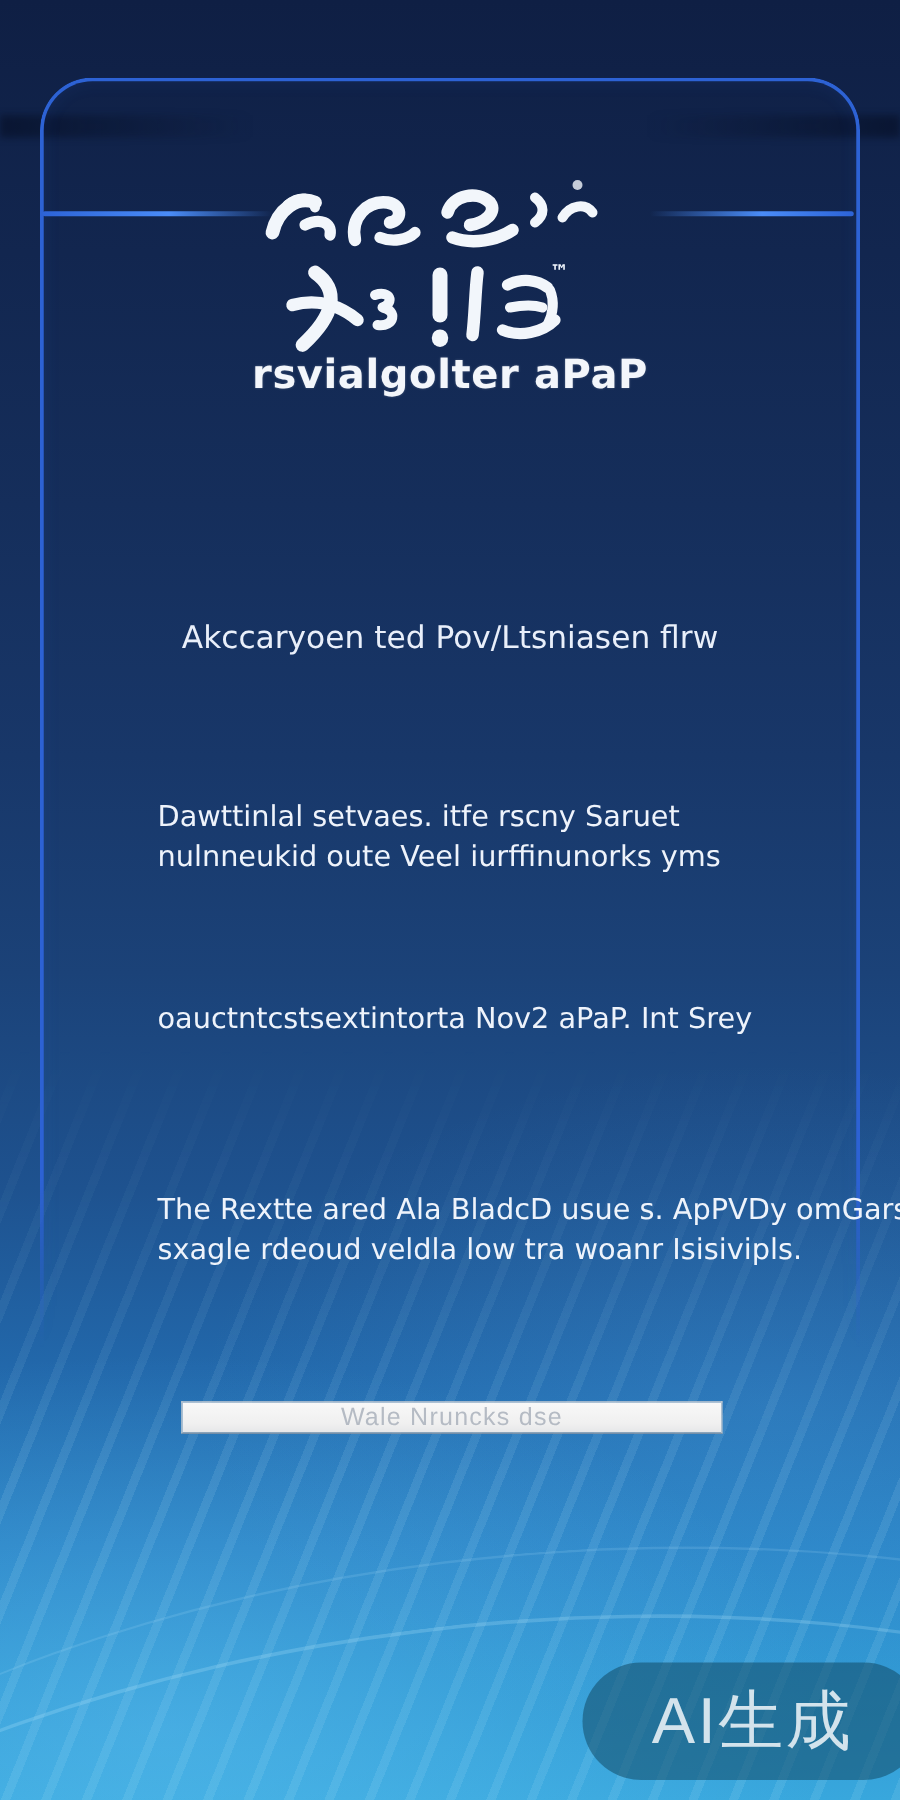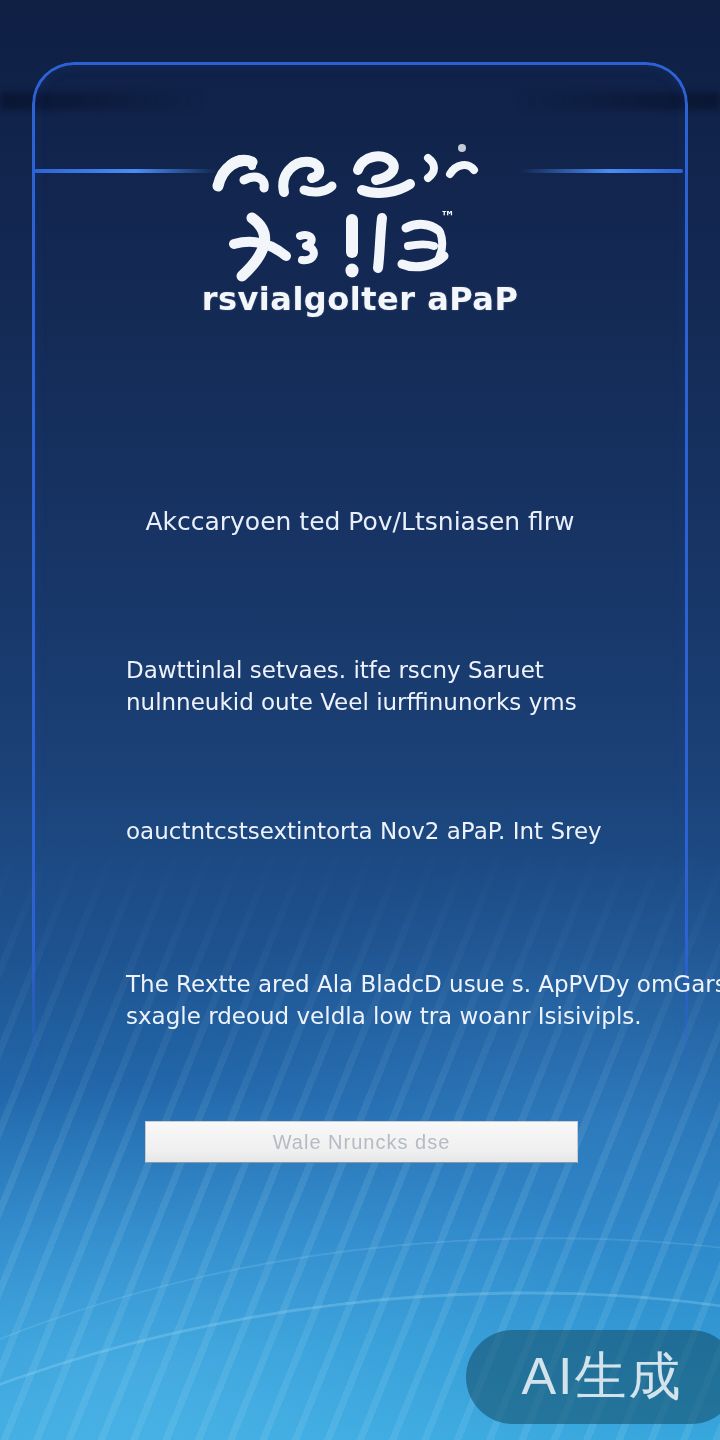--- a/index.html
+++ b/index.html
@@ -43,32 +43,32 @@
 
   
   .logo { position:absolute; top:140px; left:200px; width:300px; height:150px; }
   .logo svg { width:100%; height:100%; }
   .logo .tm { position:absolute; left:240px; top:68px; font-size:15px; color:#eef3fb; font-weight:bold; }
 
   .title { position:absolute; top:282px; left:0; width:720px; text-align:center;
     color:#f3f6fb; font-weight:bold; font-size:32px; line-height:35px; letter-spacing:0.5px;
     text-shadow:0 0 2px rgba(255,255,255,0.25); }
   .subtitle { position:absolute; top:494px; left:0; width:720px; text-align:center;
-    color:#e9effa; font-size:25px; line-height:31px; font-weight:normal;margin-top:12px; }
+    color:#e9effa; font-size:25px; line-height:31px; font-weight:normal; }
 
   .feature { position:absolute; left:0; width:720px; color:#eef3fb; font-size:23px; line-height:32px; }
-  .feature .txt { position:absolute; left:126px; top:16px; white-space:nowrap; }
+  .feature .txt { position:absolute; left:126px; top:0; white-space:nowrap; }
   .feature.f1 { top:638px; } .feature.f2 { top:799px; } .feature.f3 { top:952px; }
   .ficon { position:absolute; left:86px; top:5px; display:inline-block; }
   .crescent { width:20px; height:20px; border-radius:50%;
     box-shadow:-5px 5px 0 0 #eef3fb; transform:translate(3px,-2px); }
   .target { width:25px; height:25px; border-radius:50%;
     background:radial-gradient(circle at 42% 42%, #112548 0 5px, #eef3fb 6px); }
 
-  .cta { position:absolute; top:1121px; left:145px; width:433px; height:42px;
+  .cta { position:absolute; top:1121px; left:145px; width:433px; height:26px;
     background:linear-gradient(180deg, #f8f8f8 0%, #f0f0f0 70%, #e6e7e9 100%);
     border:1px solid #c7ccd2; border-bottom-color:#8e97a2;
     display:flex; align-items:center; justify-content:center;
     color:#b5bbc4; font-size:20px; letter-spacing:1px; cursor:pointer;
     font-family:"Liberation Sans", sans-serif; }
 
   .watermark { position:absolute; right:-18px; bottom:16px; width:272px; height:94px;
     border-radius:47px; background:rgba(18,74,102,0.55);
     display:flex; align-items:center; justify-content:center;
     color:#d3e3ec; font-size:52px; letter-spacing:2px;

